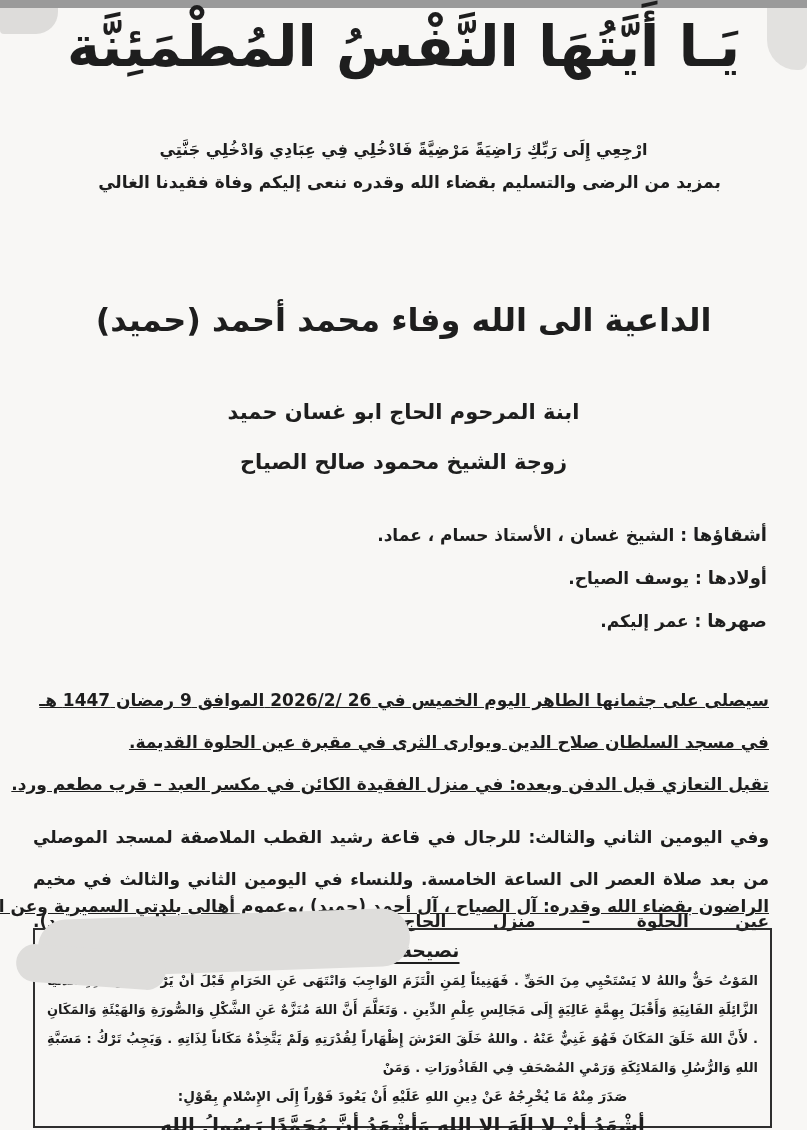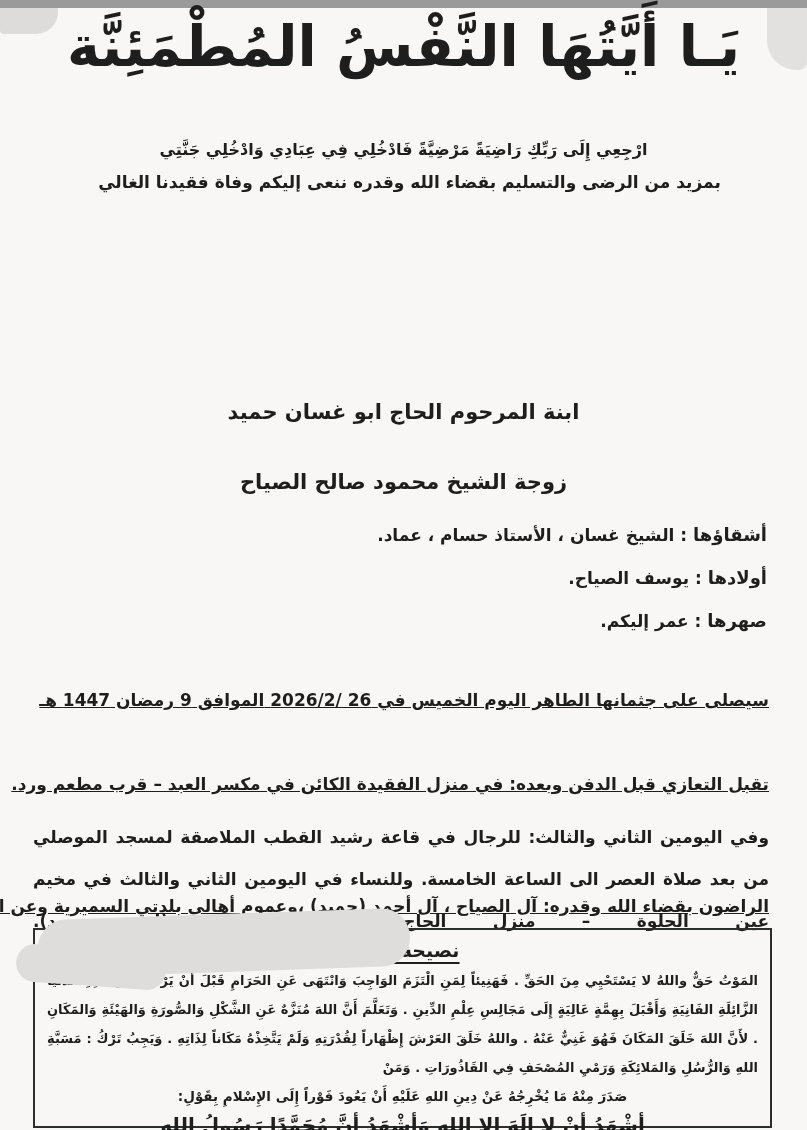--- a/index.html
+++ b/index.html
@@ -15,21 +15,21 @@
   .smudge-tr { position: absolute; top: 8px; right: 0; width: 40px; height: 62px;
     background: #e2e1df; border-radius: 0 0 8px 30px; }
   .line { position: absolute; left: 33px; right: 38px; text-align: right; white-space: nowrap; text-decoration: underline; }
   .centered { position: absolute; left: 0; right: 0; text-align: center; white-space: nowrap; }
   .calligraphy { top: 16px; font-size: 56px; font-weight: bold; line-height: 1.1; letter-spacing: 1px; }
   .verse { top: 140px; font-size: 16px; font-weight: bold; }
   .announcement { top: 172px; font-size: 17px; font-weight: bold; margin-left: 12px; }
   .deceased-title { top: 214px; font-size: 34px; font-weight: bold; }
   .deceased-name { top: 301px; font-size: 32px; font-weight: bold; }
   .lineage-1 { top: 400px; font-size: 21px; font-weight: bold; }
-  .lineage-2 { top: 450px; font-size: 21px; font-weight: bold; margin-top: 20px; }
+  .lineage-2 { top: 450px; font-size: 21px; font-weight: bold; }
   .relatives { position: absolute; top: 524px; right: 40px; left: 40px; text-align: right; }
   .rel-row { height: 43px; font-size: 17px; font-weight: bold; }
   .rel-label { font-size: 18px; font-weight: bold; }
   .watermark { top: 636px; direction: ltr; font-family: "Liberation Sans", sans-serif;
     font-size: 40px; font-weight: normal; color: #8d8d8d; letter-spacing: 0; }
   .funeral-1 { top: 690px; font-size: 17px; font-weight: bold; }
   .funeral-2 { top: 732px; font-size: 17px; font-weight: bold; }
   .date-ltr { direction: ltr; unicode-bidi: isolate; }
   .cond-0 { top: 774px; font-size: 17px; font-weight: bold; }
   .cond-1 { position: absolute; top: 816px; left: 33px; right: 38px; font-size: 17px;
@@ -58,20 +58,21 @@
   <div class="smudge-tl"></div>
   <div class="smudge-tr"></div>
 
   <div class="centered calligraphy">يَـا أَيَّتُهَا النَّفْسُ المُطْمَئِنَّة</div>
 
   <div class="centered verse">ارْجِعِي إِلَى رَبِّكِ رَاضِيَةً مَرْضِيَّةً فَادْخُلِي فِي عِبَادِي وَادْخُلِي جَنَّتِي</div>
 
   <div class="centered announcement">بمزيد من الرضى والتسليم بقضاء الله وقدره ننعى إليكم وفاة فقيدنا الغالي</div>
 
 
+  <div class="centered deceased-name">الداعية الى الله وفاء محمد أحمد (حميد)</div>
 
   <div class="centered lineage-1">ابنة المرحوم الحاج ابو غسان حميد</div>
 
   <div class="centered lineage-2">زوجة الشيخ محمود صالح الصياح</div>
 
   <div class="relatives">
     <div class="rel-row">
       <span class="rel-label">أشقاؤها</span>
       <span>: الشيخ غسان ، الأستاذ حسام ،  عماد.</span>
     </div>
@@ -85,20 +86,21 @@
     </div>
   </div>
 
 
   <div class="line funeral-1">
     <span>سيصلى على جثمانها الطاهر اليوم الخميس في</span>
     <span class="date-ltr">2026/2/ 26</span>
     <span>الموافق 9 رمضان 1447 هـ</span>
   </div>
 
+  <div class="line funeral-2">في مسجد السلطان صلاح الدين ويوارى الثرى في مقبرة عين الحلوة القديمة.</div>
 
   <div class="line cond-0">تقبل التعازي قبل الدفن وبعده: في منزل الفقيدة الكائن في مكسر العبد – قرب مطعم ورد.</div>
 
   <div class="cond-1">وفي اليومين الثاني والثالث: للرجال في قاعة رشيد القطب الملاصقة لمسجد الموصلي من بعد صلاة العصر الى الساعة الخامسة. وللنساء في اليومين الثاني والثالث في مخيم عين الحلوة – منزل الحاج صالح الصياح (ابو محمد).</div>
 
   <div class="line acceptors">الراضون بقضاء الله وقدره: آل الصياح ، آل أحمد (حميد) ،وعموم أهالي بلدتي السميرية وعن الزيتون.</div>
 
   <div class="advice-box">
     <div class="advice-title">نصيحة مهمة</div>
     <div class="advice-body">المَوْتُ حَقٌّ واللهُ لا يَسْتَحْيِي مِنَ الحَقِّ . فَهَنِيئاً لِمَنِ الْتَزَمَ الوَاجِبَ وَانْتَهَى عَنِ الحَرَامِ قَبْلَ أَنْ يَرْحَلَ عَنْ هَذِهِ الدُّنْيَا الزَّائِلَةِ الفَانِيَةِ وَأَقْبَلَ بِهِمَّةٍ عَالِيَةٍ إِلَى مَجَالِسِ عِلْمِ الدِّينِ . وَتَعَلَّمَ أَنَّ اللهَ مُنَزَّهٌ عَنِ الشَّكْلِ وَالصُّورَةِ وَالهَيْئَةِ وَالمَكَانِ . لأَنَّ اللهَ خَلَقَ المَكَانَ فَهُوَ غَنِيٌّ عَنْهُ . واللهُ خَلَقَ العَرْشَ إِظْهَاراً لِقُدْرَتِهِ وَلَمْ يَتَّخِذْهُ مَكَاناً لِذَاتِهِ . وَيَجِبُ تَرْكُ : مَسَبَّةِ اللهِ وَالرُّسُلِ وَالمَلائِكَةِ وَرَمْيِ المُصْحَفِ فِي القَاذُورَاتِ . وَمَنْ</div>

